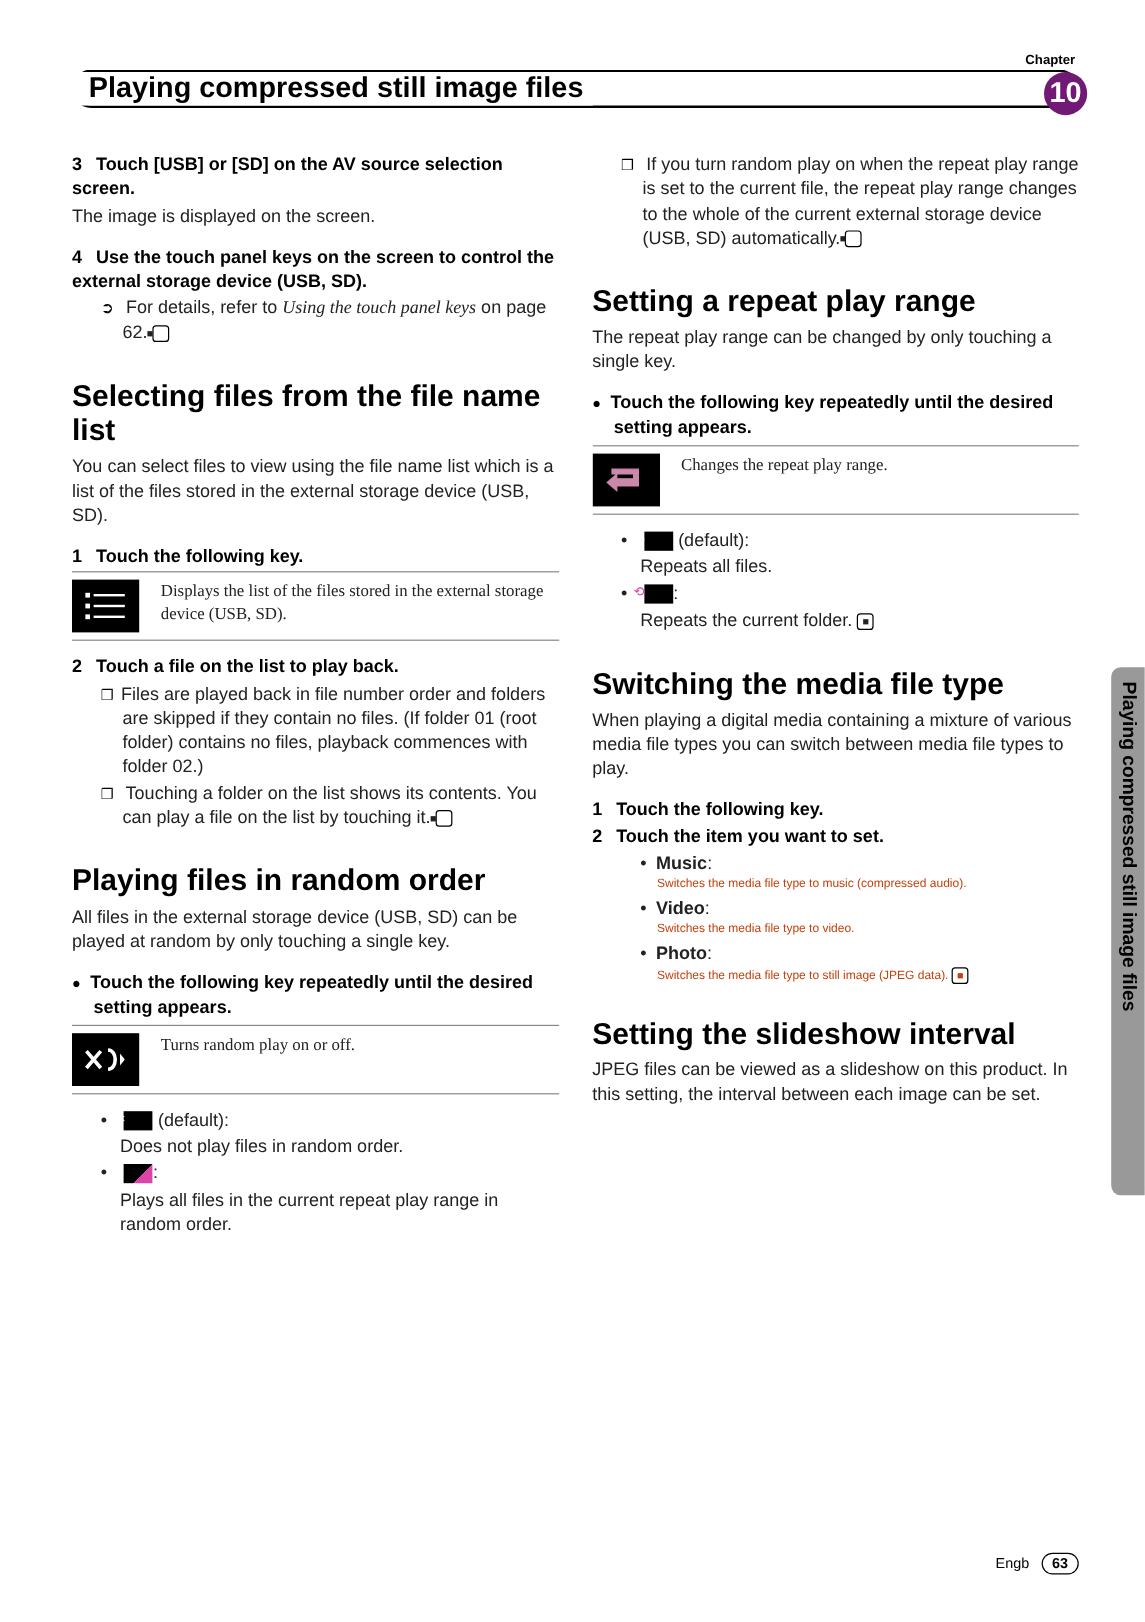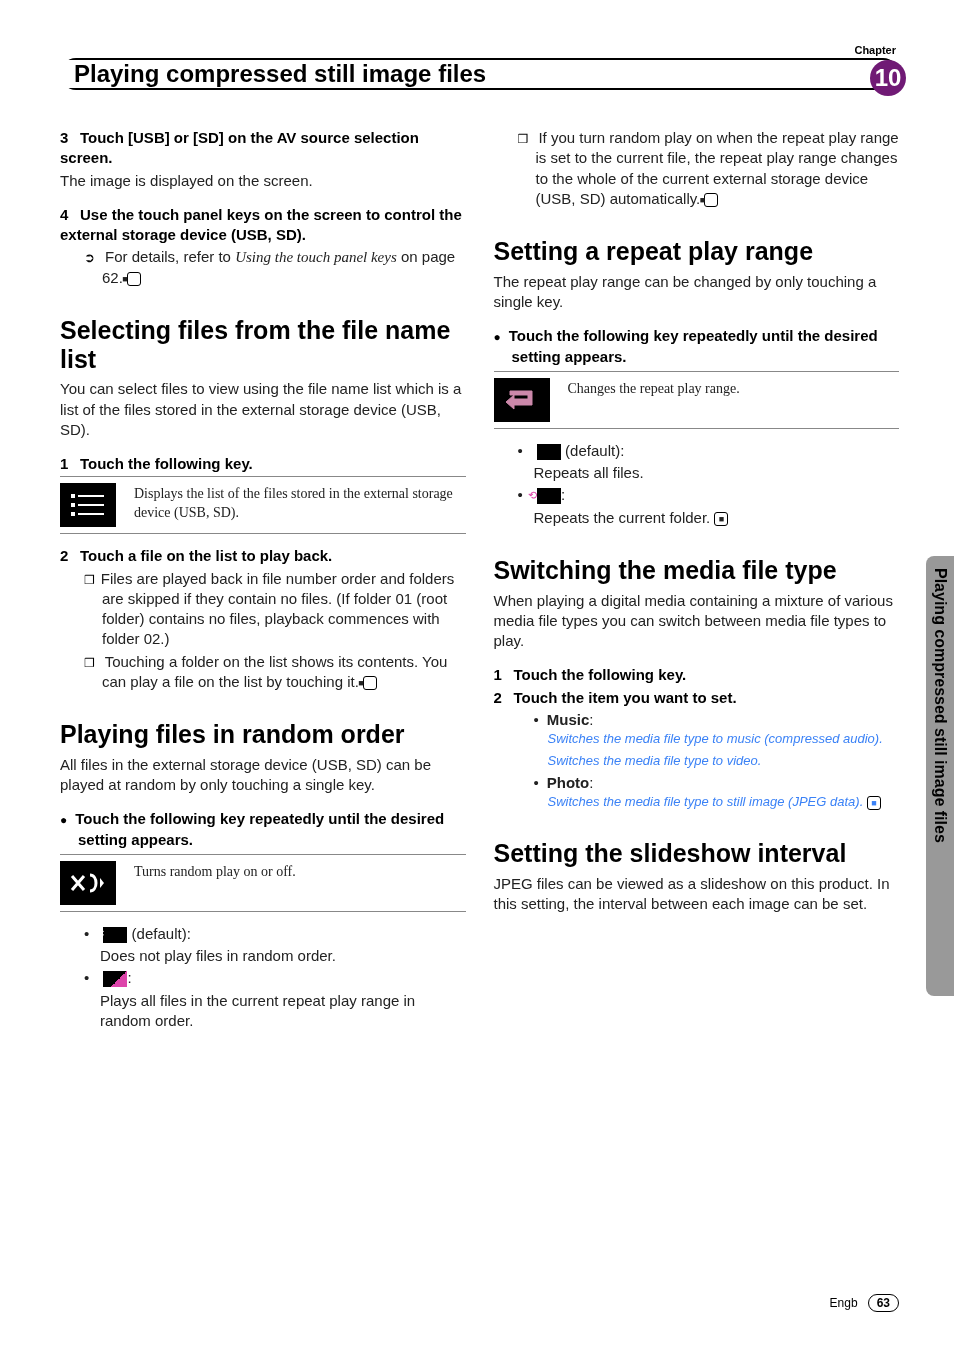--- a/index.html
+++ b/index.html
@@ -271,26 +271,25 @@
     line-height: 1.35;
     padding-left: 54px;
     text-indent: -14px;
     color: #222;
   }
   .sub-bullet::before {
     content: "•";
     margin-right: 8px;
   }
   .sub-bullet-text {
-    font-size: 13px;
+    font-size: 10px;
     line-height: 1.35;
     padding-left: 54px;
-    color: #3b82f6;
+    color: #c2410c;
     margin-bottom: 4px;
-    font-style: italic;
   }
   .step-container { margin-bottom: 14px; }
 </style>
 </head>
 <body>
 
 <div class="page">
 
   <div class="chapter-label">Chapter</div>
 
@@ -411,20 +410,21 @@
         <span class="step-num">1</span><span>Touch the following key.</span>
       </div>
 
       <div class="step-heading">
         <span class="step-num">2</span><span>Touch the item you want to set.</span>
       </div>
 
       <div class="sub-bullet"><span class="bold">Music</span>:</div>
       <div class="sub-bullet-text">Switches the media file type to music (compressed audio).</div>
 
+      <div class="sub-bullet"><span class="bold">Video</span>:</div>
       <div class="sub-bullet-text">Switches the media file type to video.</div>
 
       <div class="sub-bullet"><span class="bold">Photo</span>:</div>
       <div class="sub-bullet-text">
         <span>Switches the media file type to still image (JPEG data).</span> <span class="end-mark"></span>
       </div>
 
       <div class="h2">Setting the slideshow interval</div>
       <div class="body-text">JPEG files can be viewed as a slideshow on this product. In this setting, the interval between each image can be set.</div>
 

